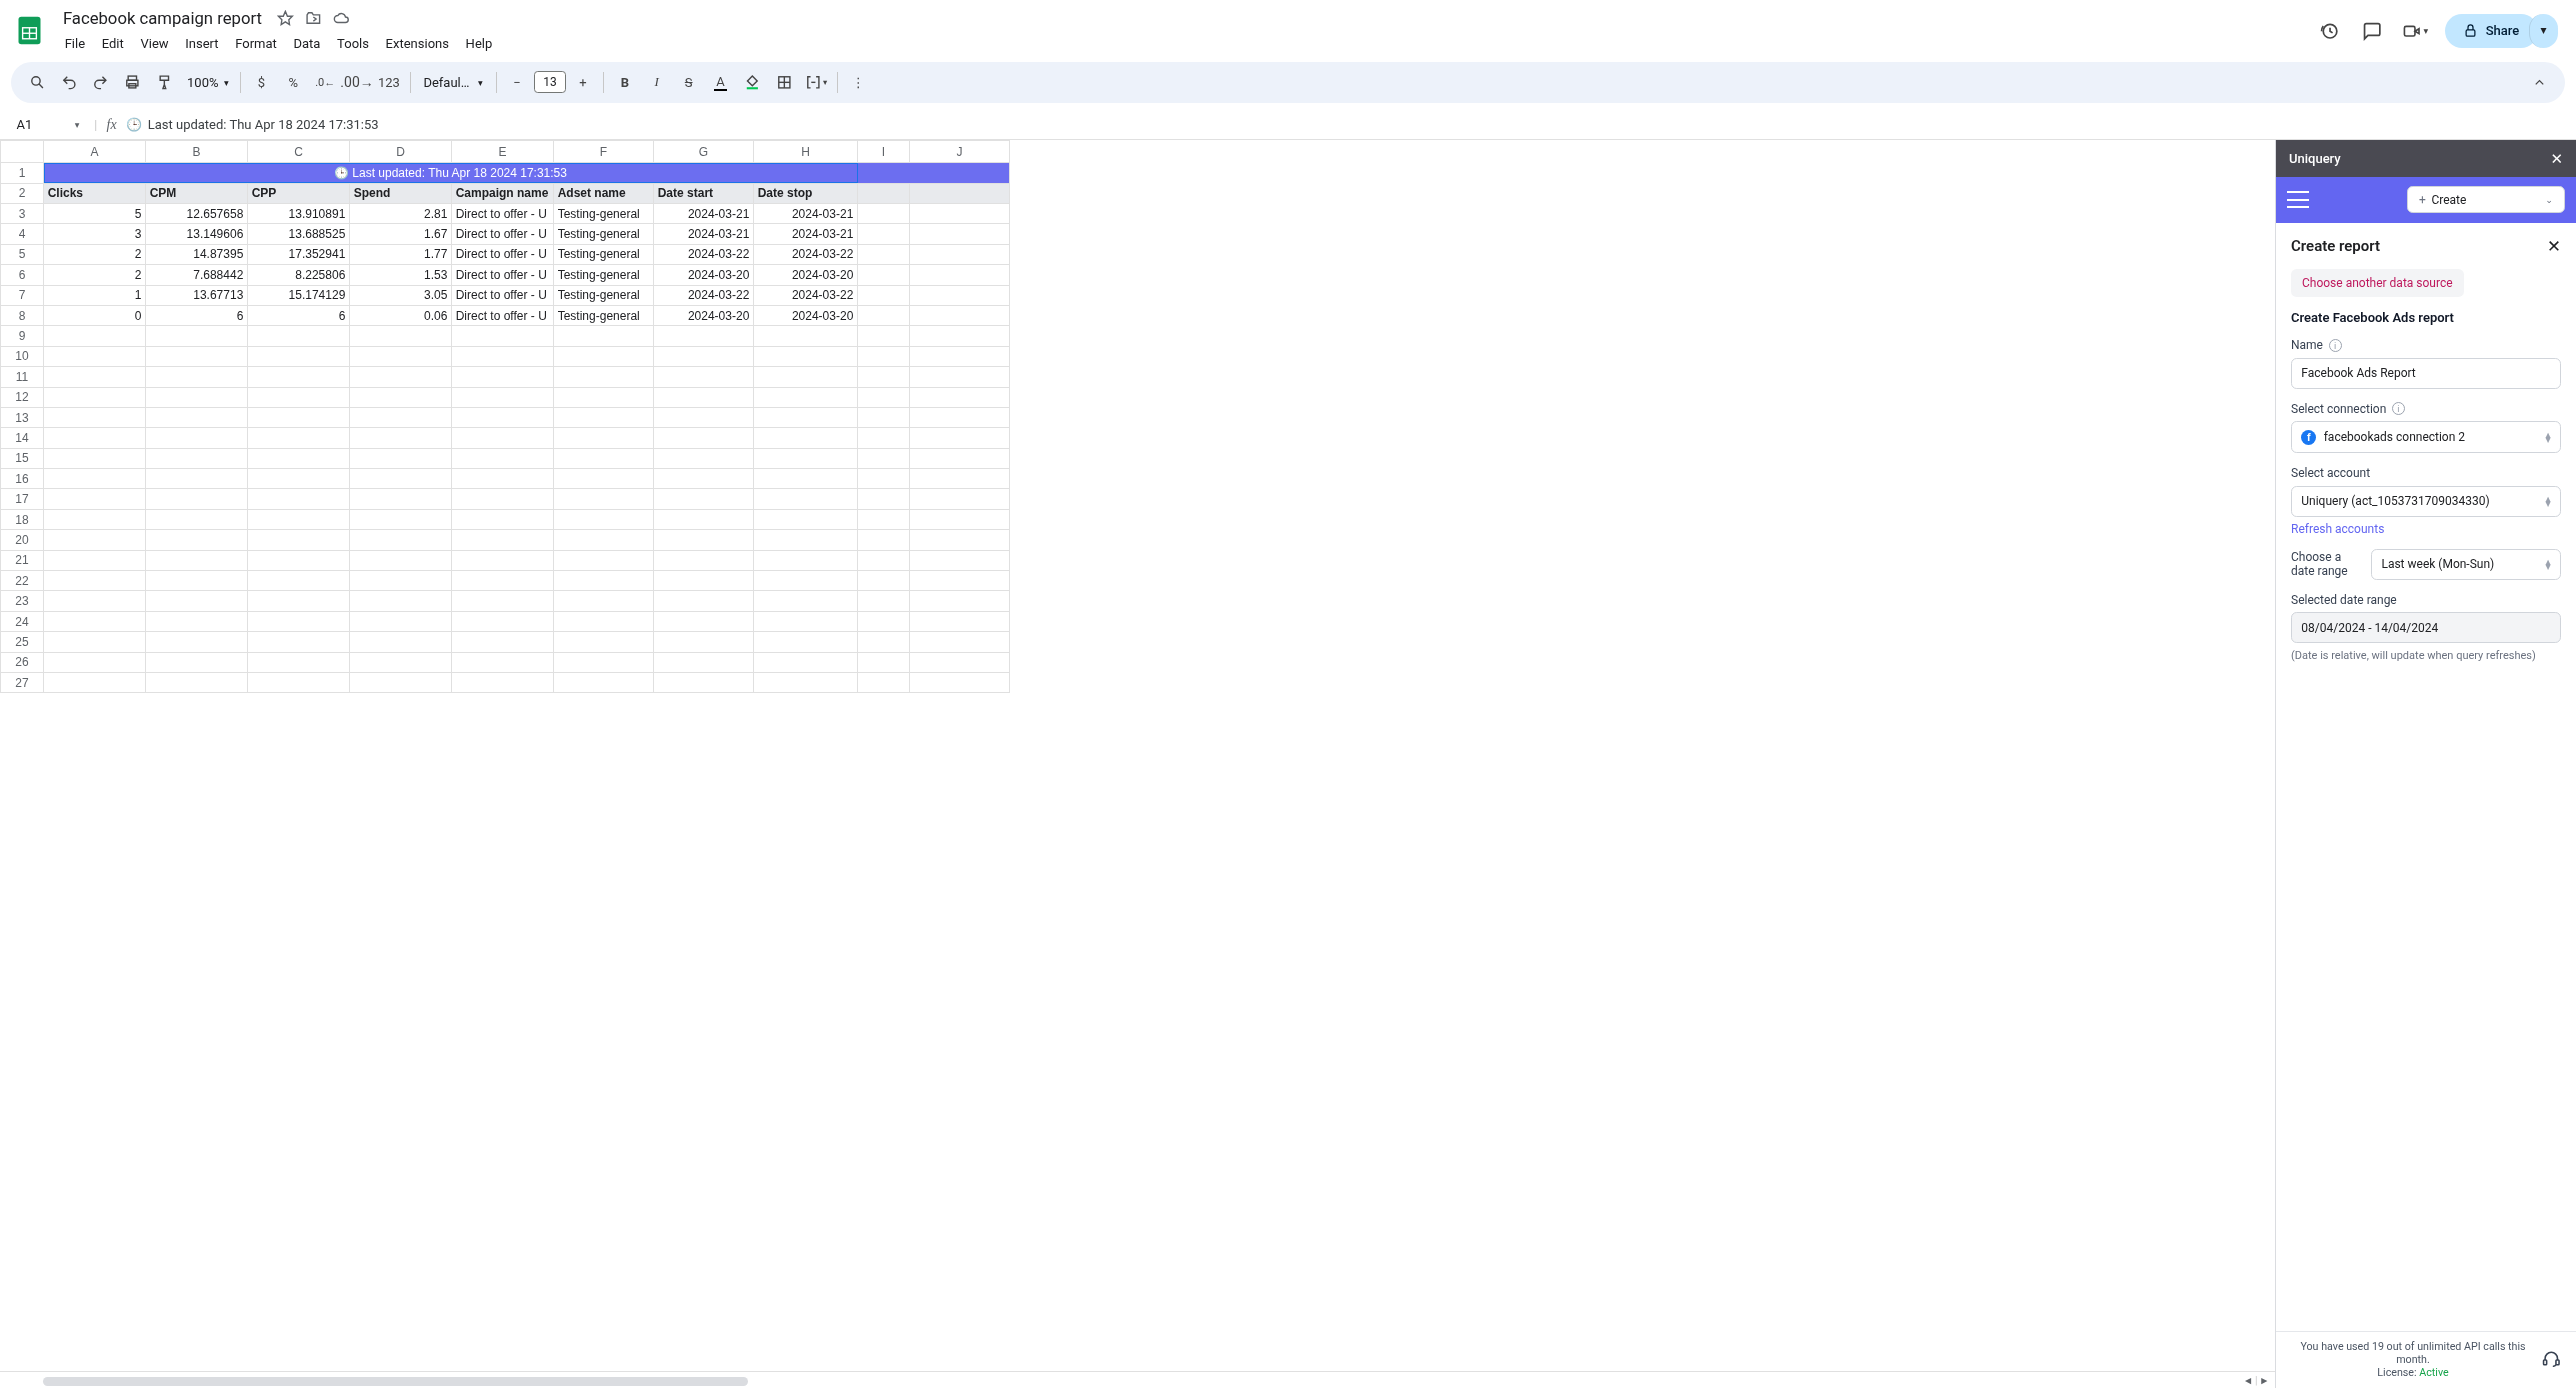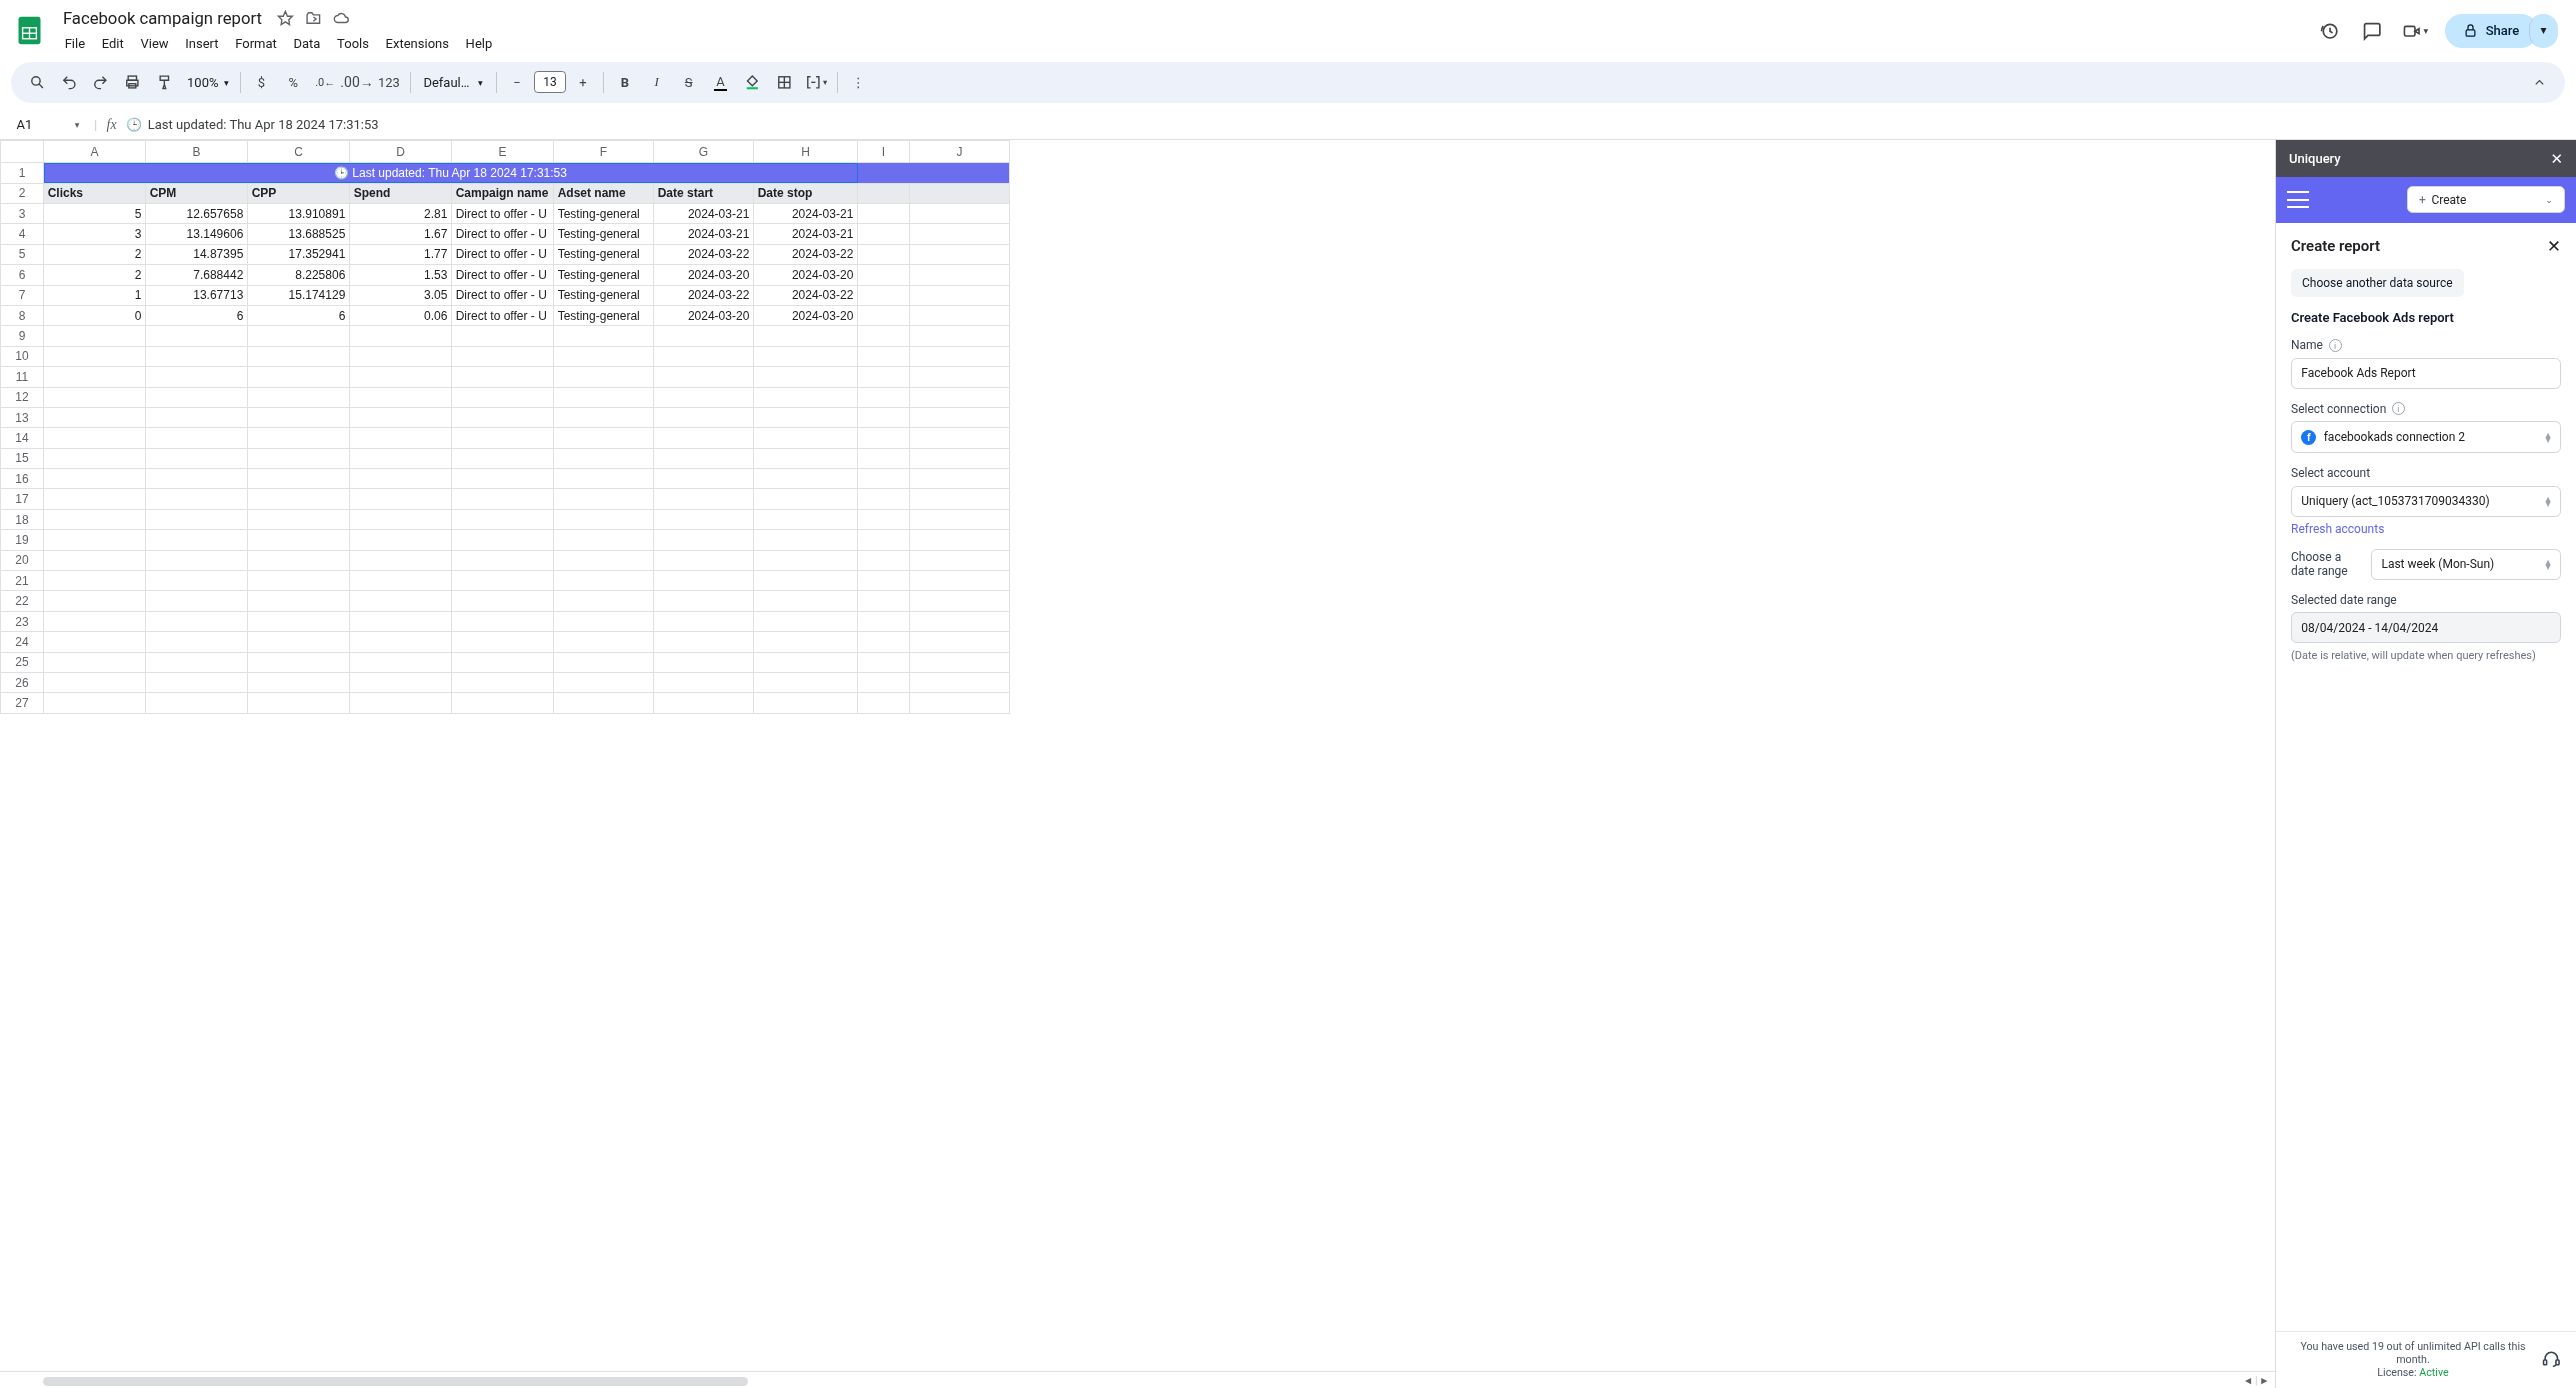--- a/index.html
+++ b/index.html
@@ -69,21 +69,21 @@
 .panel-titlebar { background: #4a4a52; color: #fff; display: flex; align-items: center; justify-content: space-between; padding: 9.3px 13px; font-size: 13px; font-weight: 500; }
 .panel-titlebar .close { cursor: pointer; font-size: 15px; }
 .panel-header { background: #6366f1; display: flex; align-items: center; justify-content: space-between; padding: 9.3px 11px; }
 .hamburger { color: #fff; cursor: pointer; width: 22px; height: 16.7px; display: flex; flex-direction: column; justify-content: space-between; }
 .hamburger span { height: 1.9px; background: #fff; }
 .create-dd { background: #fff; border: 0.9px solid #d1d5db; border-radius: 5.6px; padding: 5.6px 11px; display: flex; align-items: center; gap: 7.4px; font-size: 12px; cursor: pointer; min-width: 158px; justify-content: space-between; }
 .create-dd .plus { color: #6b7280; }
 .panel-body { flex: 1; overflow-y: auto; padding: 13px 15px 5.6px; display: flex; flex-direction: column; gap: 13px; }
 .panel-body h2 { font-size: 15px; font-weight: 600; display: flex; justify-content: space-between; align-items: center; }
 .panel-body h2 .x { font-weight: 400; cursor: pointer; font-size: 16.7px; }
-.chip { background: #f3f4f6; border-radius: 5.6px; padding: 7.4px 11px; font-size: 12px; color: #0f172a; width: fit-content; cursor: pointer; }
+.chip { background: #f3f4f6; border-radius: 5.6px; padding: 7.4px 11px; font-size: 12px; color: #be185d; width: fit-content; cursor: pointer; }
 .section-title { font-size: 13px; font-weight: 600; color: #111827; }
 .field-label { font-size: 12px; color: #374151; display: flex; align-items: center; gap: 5.6px; }
 .info-dot { width: 13px; height: 13px; border: 0.9px solid #9ca3af; border-radius: 50%; font-size: 9.3px; display: flex; align-items: center; justify-content: center; color: #9ca3af; }
 .input, .select { border: 0.9px solid #d1d5db; border-radius: 5.6px; padding: 7.4px 9.3px; font-size: 12px; width: 100%; background: #fff; display: flex; align-items: center; justify-content: space-between; gap: 7.4px; }
 .select .chev { color: #9ca3af; font-size: 10.2px; display: flex; flex-direction: column; line-height: 5.6px; }
 .fb-dot { width: 15px; height: 15px; background: #1877f2; border-radius: 50%; display: inline-flex; align-items: center; justify-content: center; color: #fff; font-size: 10.2px; font-weight: 700; }
 .link { color: #6366f1; font-size: 12px; cursor: pointer; }
 .readonly { background: #f3f4f6; }
 .hint { font-size: 11px; color: #6b7280; }
 .panel-footer { border-top: 0.9px solid #e5e7eb; padding: 7.4px 15px 9.3px; font-size: 10.7px; color: #4b5563; text-align: center; display: flex; gap: 7.4px; align-items: center; }
@@ -514,33 +514,20 @@
                 <td></td>
                 <td></td>
                 <td></td>
                 <td></td>
                 <td></td>
                 <td></td>
                 <td></td>
                 <td></td>
               </tr>
               <tr>
-                <th>19</th>
-                <td></td>
-                <td></td>
-                <td></td>
-                <td></td>
-                <td></td>
-                <td></td>
-                <td></td>
-                <td></td>
-                <td></td>
-                <td></td>
-              </tr>
-              <tr>
                 <th>20</th>
                 <td></td>
                 <td></td>
                 <td></td>
                 <td></td>
                 <td></td>
                 <td></td>
                 <td></td>
                 <td></td>
                 <td></td>

